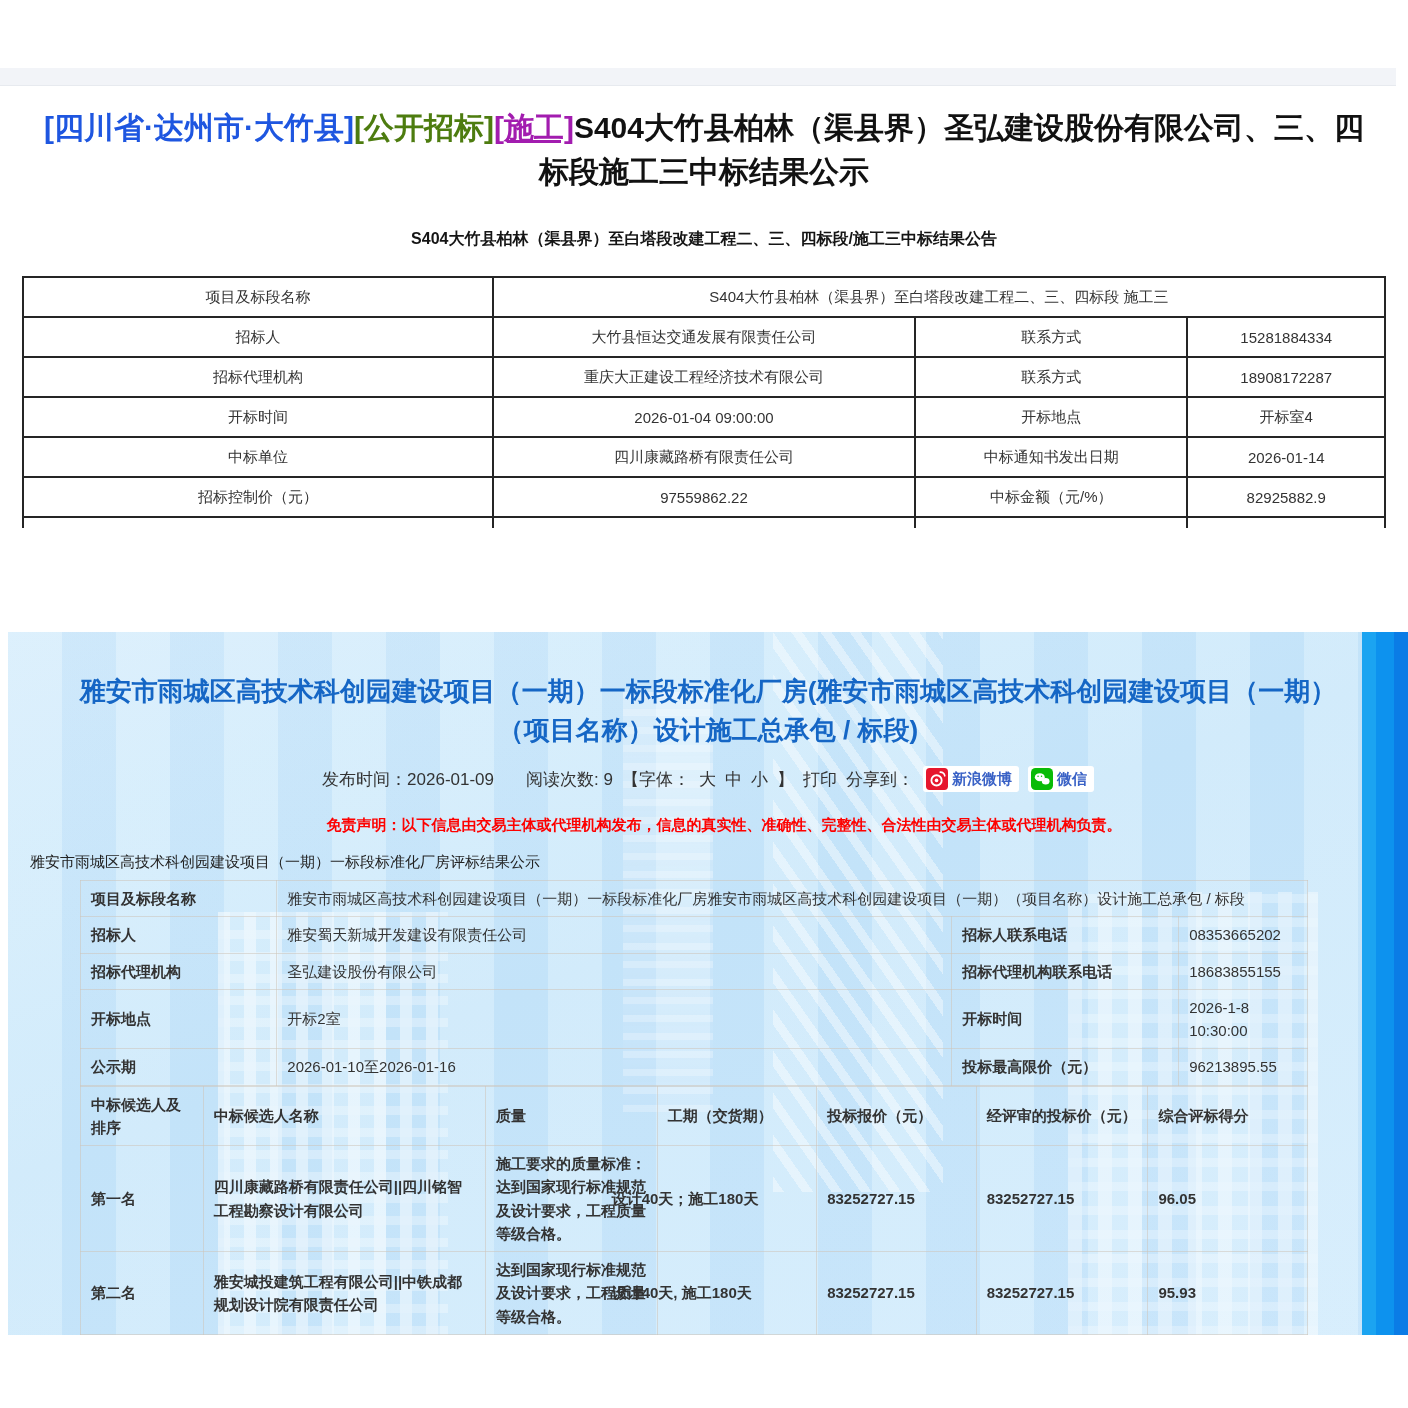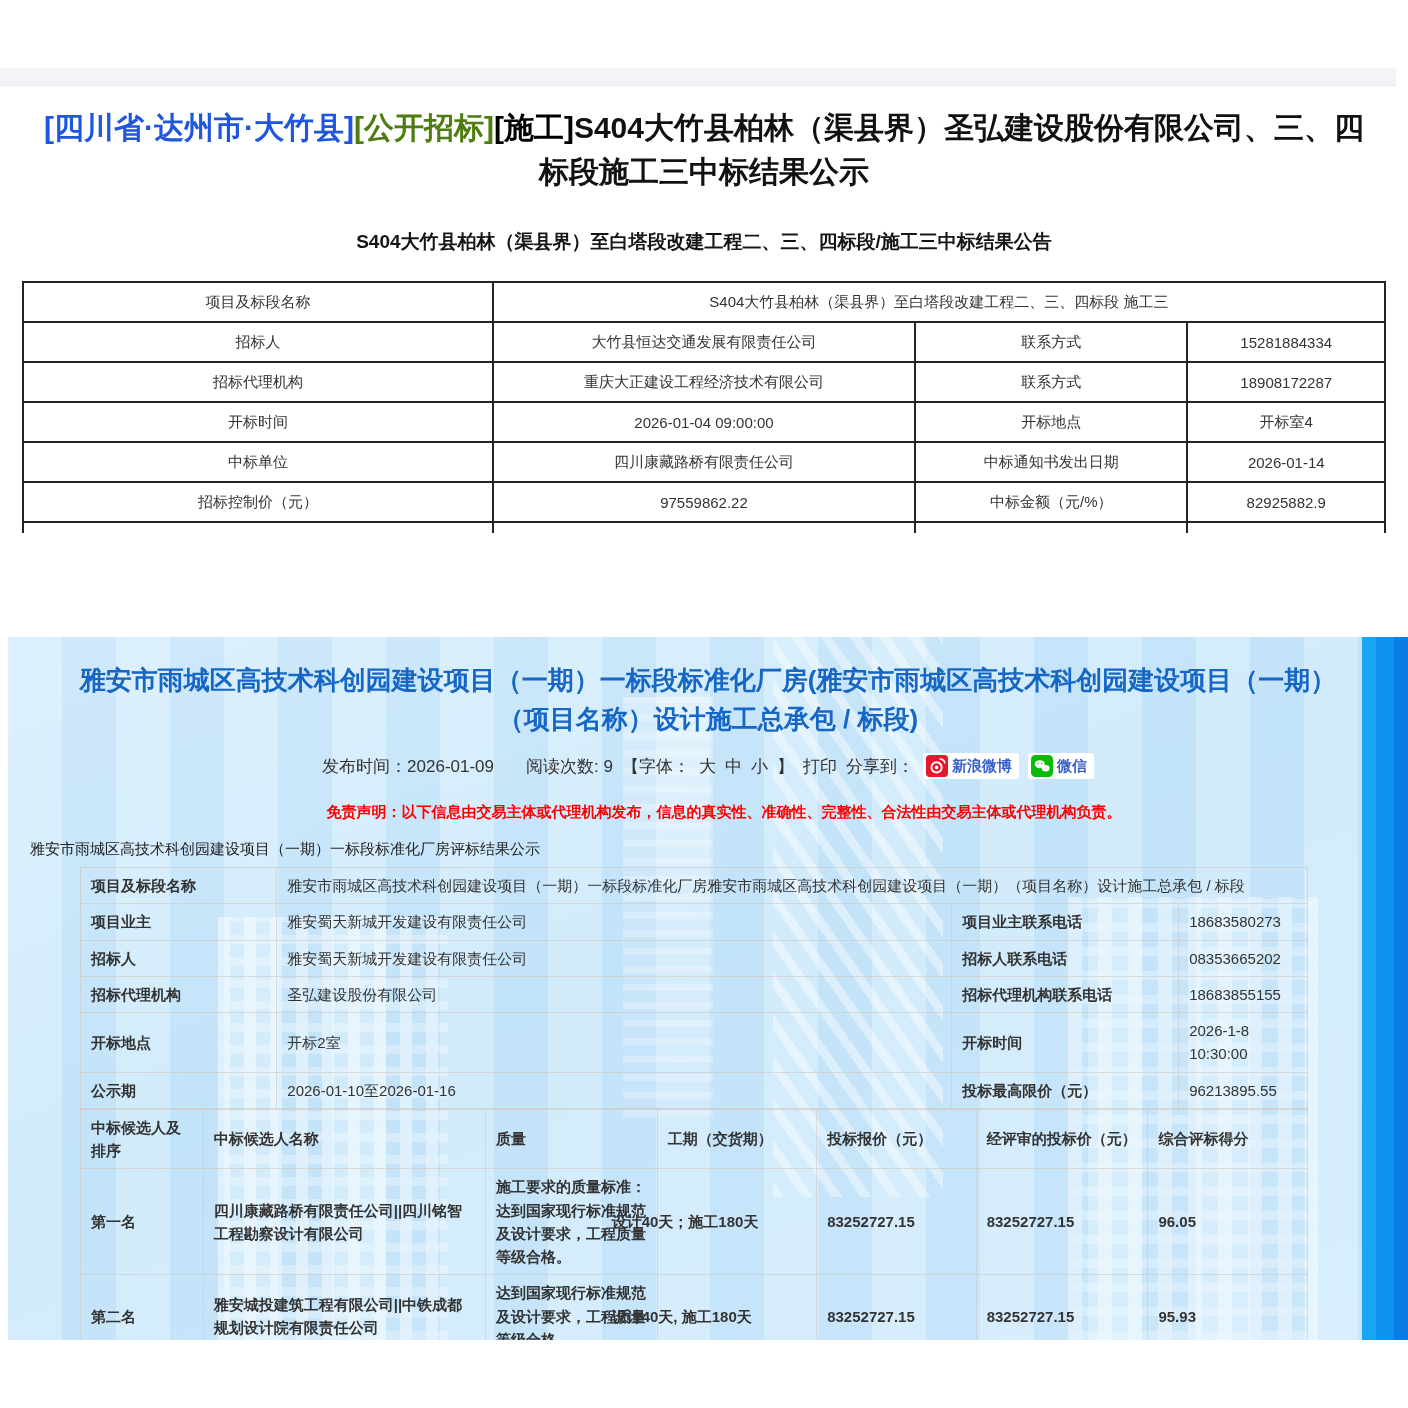--- a/index.html
+++ b/index.html
@@ -3,24 +3,24 @@
 <meta charset="utf-8">
 <style>
   html,body{margin:0;padding:0;width:1408px;height:1408px;overflow:hidden;background:#fff;
     font-family:"Liberation Sans","DejaVu Sans",sans-serif;}
   .spacer-top{height:68px;}
   .top-strip{height:17px;width:1396px;background:#f2f4f8;border-bottom:1px solid #e7eaef;}
   .main-title{margin:20px auto 0;width:1330px;text-align:center;font-size:30px;font-weight:bold;
     line-height:1.45;color:#111;}
   .t-blue{color:#1e56e0;}
   .t-magenta{color:#4d7c0f;}
-  .t-orange{color:#000000;}
+  .t-orange{color:#a21caf;text-decoration:underline;}
   .meta-bar{margin:20px auto 0;width:1364px;height:48px;background:#f4f4f4;display:flex;
     align-items:center;justify-content:center;gap:46px;color:#8f8f8f;font-size:15px;}
-  .sub-title{margin:36px auto 0;text-align:center;font-size:19px;font-weight:bold;color:#151515;}
+  .sub-title{margin:36px auto 0;text-align:center;font-size:16px;font-weight:bold;color:#151515;}
   .t1wrap{margin:26px auto 0;width:1364px;height:256px;overflow:hidden;}
   table.t1{width:100%;border-collapse:collapse;table-layout:fixed;}
   .t1 td{border:2px solid #252525;height:38px;text-align:center;font-size:15px;color:#333;
     padding:0 8px;overflow:hidden;white-space:nowrap;}
   .t1 tr.partial td{height:10px;border-bottom:none;}
   
   .blue-section{position:relative;margin:100px 0 0 8px;width:1400px;height:703px;overflow:hidden;
     background:linear-gradient(160deg,#d5edfc 0%,#c8e7fa 45%,#cfeafc 100%);}
   .wm{position:absolute;z-index:1;pointer-events:none;}
   .wm-cols{inset:0;background:repeating-linear-gradient(90deg,rgba(255,255,255,.18) 0 54px,rgba(130,175,235,.07) 54px 108px);}
@@ -32,21 +32,21 @@
                repeating-linear-gradient(0deg,rgba(255,255,255,.55) 0 9px,transparent 9px 24px);}
   .wm-diag{left:765px;top:0;width:170px;height:560px;opacity:.55;
     background:repeating-linear-gradient(55deg,rgba(255,255,255,.75) 0 9px,transparent 9px 24px);}
   .wm-tower{left:615px;top:60px;width:90px;height:420px;opacity:.5;
     background:linear-gradient(180deg,rgba(255,255,255,.55),rgba(200,225,250,.25)),
                repeating-linear-gradient(0deg,rgba(255,255,255,.7) 0 7px,transparent 7px 18px);}
   .right-stripe{position:absolute;right:0;top:0;width:46px;height:100%;z-index:3;
     background:linear-gradient(90deg,#1ba4f1 0 14px,#0d92ee 14px 32px,#0a7ce6 32px),
                linear-gradient(180deg,#14a5f2,#0b6fe3);}
   .b-content{position:relative;z-index:2;}
-  .b-title{padding-top:24px;margin:0 auto;width:1270px;text-align:center;color:#1566c5;
+  .b-title{padding-top:24px;margin:16px auto;width:1270px;text-align:center;color:#1566c5;
     font-size:26px;font-weight:bold;line-height:1.5;}
   .b-meta{margin-top:14px;display:flex;justify-content:center;align-items:center;gap:9px;
     font-size:17px;color:#333;}
   .b-meta .gap{width:14px;}
   .b-meta .lnk{cursor:pointer;}
   .badge{display:inline-flex;align-items:center;gap:4px;background:#fff;border-radius:3px;
     padding:2px 7px 2px 3px;font-size:15px;font-weight:bold;color:#3a62c6;cursor:pointer;}
   .badge svg{display:block;}
   .b-disclaimer{margin-top:24px;text-align:center;color:#fd0100;font-size:15px;font-weight:bold;padding-left:32px;}
   .b-notice{margin:18px 0 0 22px;font-size:15px;color:#222;}
@@ -180,26 +180,20 @@
             <col style="width:55%">
             <col style="width:18.5%">
             <col style="width:10.5%">
           </colgroup>
         <tbody>
             <tr>
           <td class="lbl">项目及标段名称</td>
           <td colspan="3">雅安市雨城区高技术科创园建设项目（一期）一标段标准化厂房雅安市雨城区高技术科创园建设项目（一期）（项目名称）设计施工总承包 / 标段</td>
         </tr>
         <tr>
-          <td class="lbl">项目业主</td>
-          <td>雅安蜀天新城开发建设有限责任公司</td>
-          <td class="lbl">项目业主联系电话</td>
-          <td>18683580273</td>
-        </tr>
-        <tr>
           <td class="lbl">招标人</td>
           <td>雅安蜀天新城开发建设有限责任公司</td>
           <td class="lbl">招标人联系电话</td>
           <td>08353665202</td>
         </tr>
         <tr>
           <td class="lbl">招标代理机构</td>
           <td>圣弘建设股份有限公司</td>
           <td class="lbl">招标代理机构联系电话</td>
           <td>18683855155</td>

